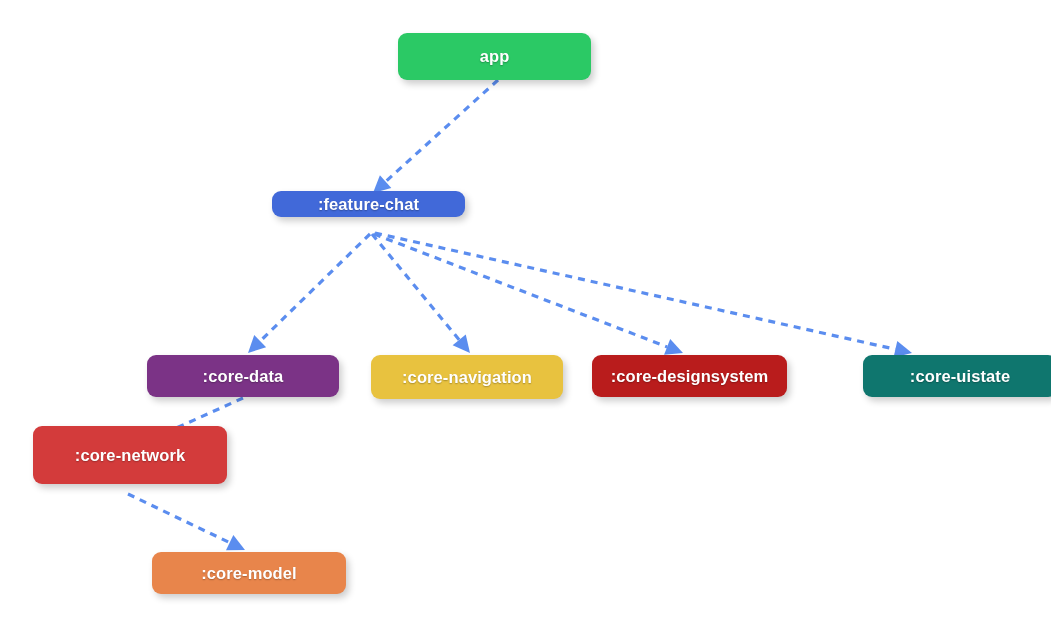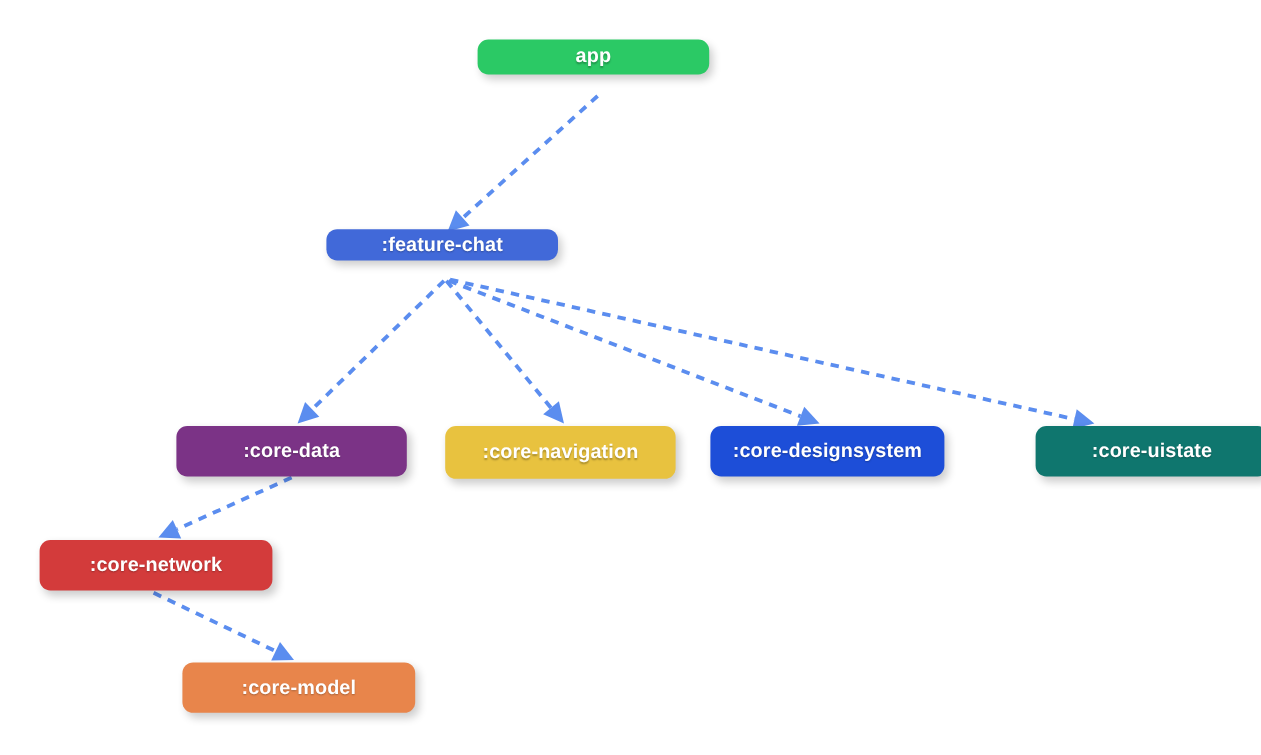--- a/index.html
+++ b/index.html
@@ -78,39 +78,39 @@
         <line x1="243" y1="398" x2="147.500051692042" y2="441.0179947333144" stroke="#5B8DEF" stroke-width="3.2" stroke-dasharray="7,6" stroke-linecap="butt"></line>
         <polygon points="132,448 144.00904905869922,433.2679688872934 150.9910543253848,448.7680205793354" fill="#5B8DEF"></polygon>
       </g>
       <g>
         <line x1="128" y1="494" x2="229.6659368780601" y2="542.660619360439" stroke="#5B8DEF" stroke-width="3.2" stroke-dasharray="7,6" stroke-linecap="butt"></line>
         <polygon points="245,550 225.9962465582796,550.3276509214089 233.3356271978406,534.9935877994691" fill="#5B8DEF"></polygon>
       </g>
     </svg>
 
   <div id="node-layer">
-      <div class="node" style="left: 398px; top: 33px; width: 193px; height: 29px; background: rgb(43, 201, 101);">
+      <div class="node" style="left: 398px; top: 33px; width: 193px; height: 47px; background: rgb(43, 201, 101);">
         <span class="node-label">app</span>
       </div>
       <div class="node" style="left: 272px; top: 191px; width: 193px; height: 26px; background: rgb(65, 105, 217);">
         <span class="node-label">:feature-chat</span>
       </div>
       <div class="node" style="left: 147px; top: 355px; width: 192px; height: 42px; background: rgb(123, 51, 134);">
         <span class="node-label">:core-data</span>
       </div>
       <div class="node" style="left: 371px; top: 355px; width: 192px; height: 44px; background: rgb(232, 194, 63);">
         <span class="node-label">:core-navigation</span>
       </div>
-      <div class="node" style="left: 592px; top: 355px; width: 195px; height: 42px; background: #1d4ed8;">
+      <div class="node" style="left: 592px; top: 355px; width: 195px; height: 42px; background: #b91c1c;">
         <span class="node-label">:core-designsystem</span>
       </div>
       <div class="node" style="left: 817px; top: 355px; width: 194px; height: 42px; background: #0f766e; margin-left: 46px;">
         <span class="node-label">:core-uistate</span>
       </div>
-      <div class="node" style="left: 33px; top: 450px; width: 194px; height: 42px; background: rgb(211, 59, 59);">
+      <div class="node" style="left: 33px; top: 426px; width: 194px; height: 58px; background: rgb(211, 59, 59);">
         <span class="node-label">:core-network</span>
       </div>
       <div class="node" style="left: 152px; top: 552px; width: 194px; height: 42px; background: rgb(232, 133, 75); justify-content: center;">
         <span class="node-label">:core-model</span>
       </div>
     </div>
 
 </div>
 
 </body></html>

